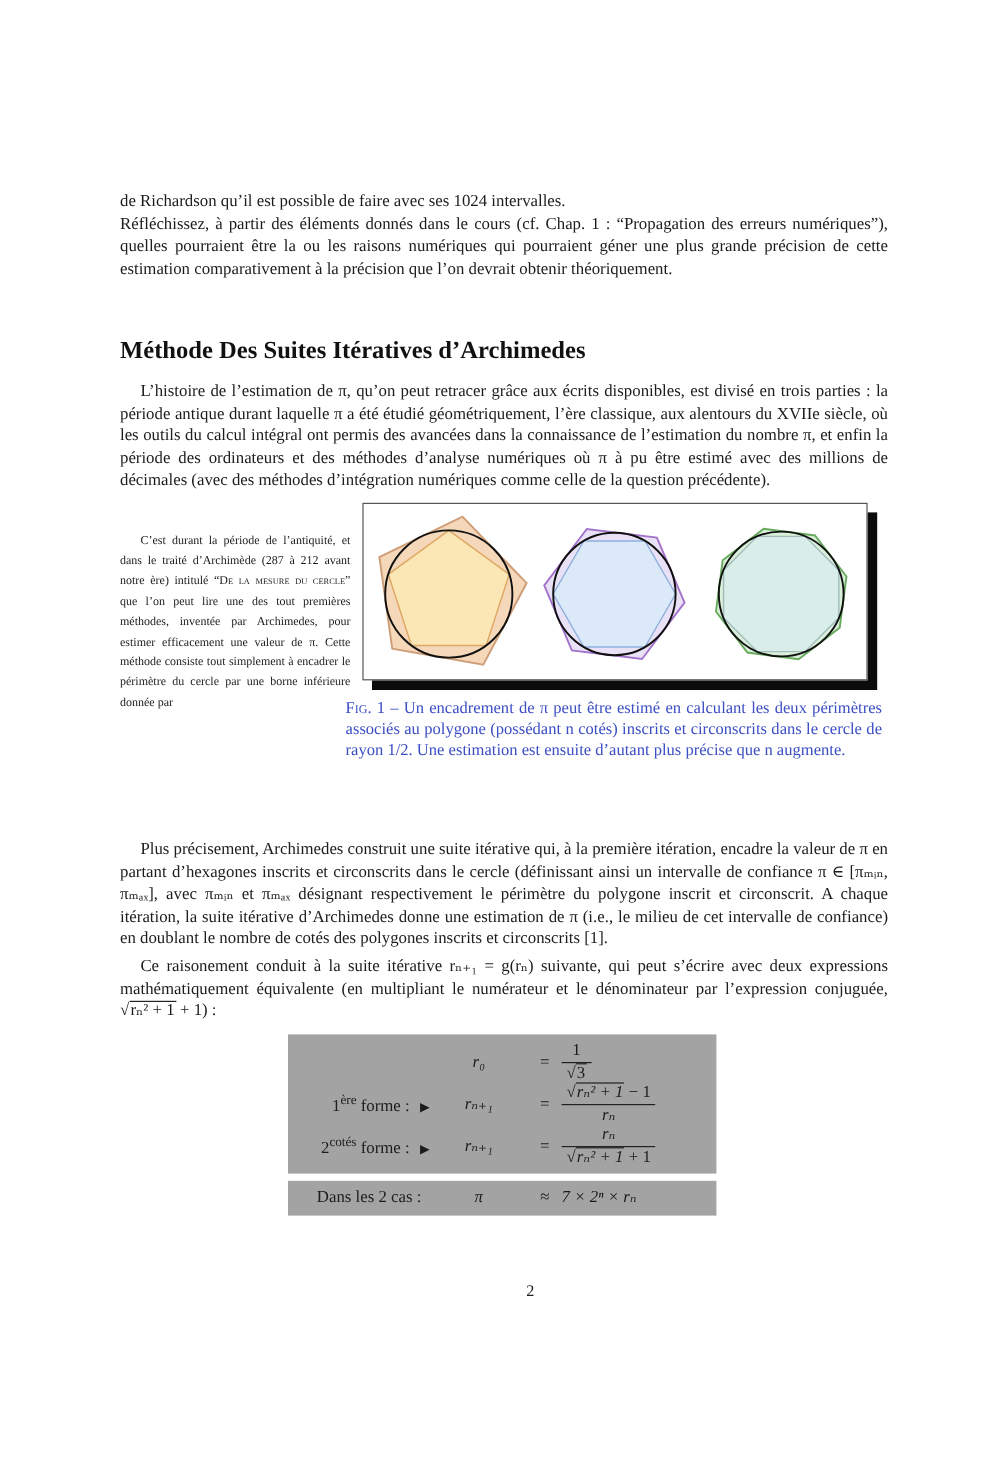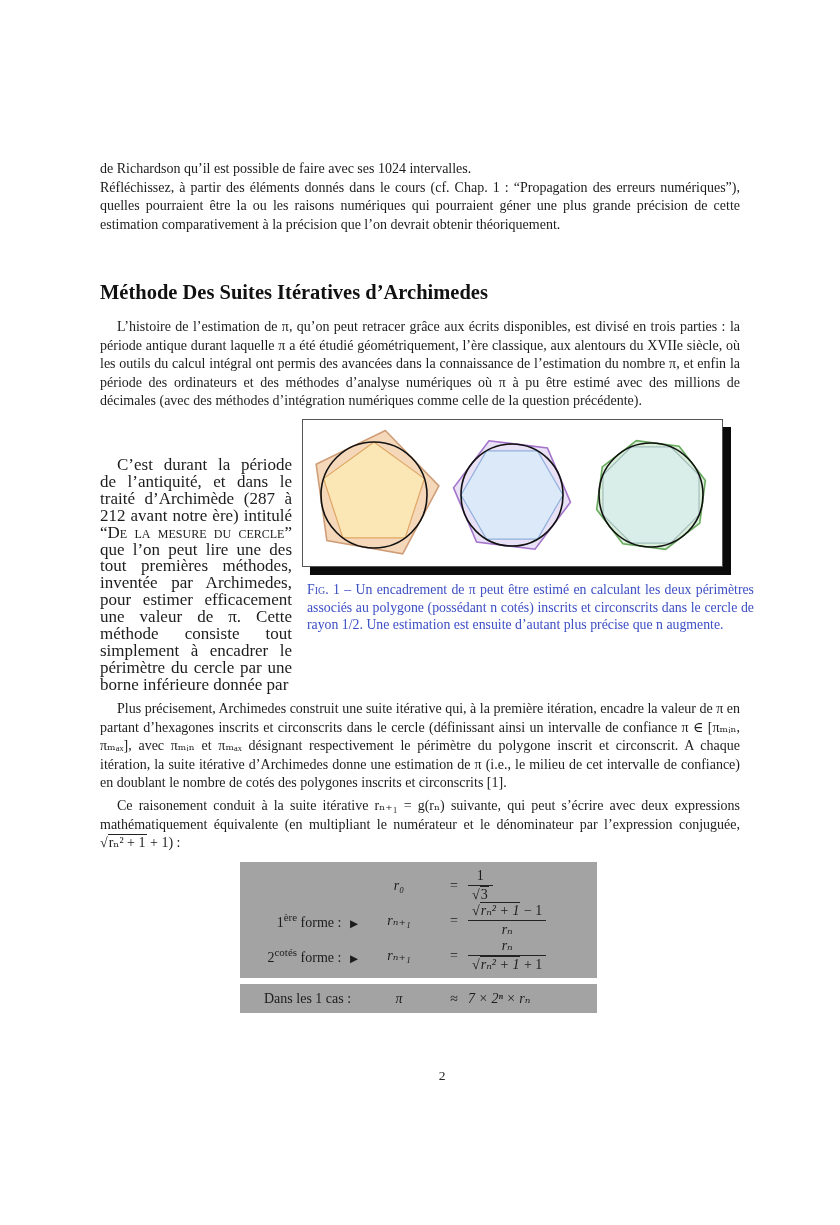--- a/index.html
+++ b/index.html
@@ -9,21 +9,21 @@
   .ind{text-indent:17px;}
   .sc{font-variant:small-caps;}
   h1.title{position:absolute;left:100px;top:281px;margin:0;font-size:20.5px;font-weight:bold;color:#111;}
   
   #figbox{position:absolute;left:302px;top:419px;width:415px;height:146px;background:#fff;
           border:1px solid #555;box-shadow:8px 8px 0 0 #0b0b0b;
           display:flex;align-items:center;justify-content:space-around;padding:0 2px;}
   #figcaption{position:absolute;left:288px;top:581px;width:447px;font-size:13.8px;line-height:17.6px;
           text-align:justify;color:#3b4ec4;}
   
-  #wrapcol{left:100px;top:457px;width:192px;font-size:17px;line-height:16.9px;}
+  #wrapcol{left:100px;top:443px;width:192px;font-size:10px;line-height:16.9px;}
   
   .graybox{position:absolute;left:240px;background:#a3a3a3;}
   #fbox1{top:862px;width:357px;height:116px;display:flex;flex-direction:column;justify-content:space-around;padding:6px 0;box-sizing:border-box;}
   #fbox2{top:984px;width:357px;height:29px;display:flex;align-items:center;}
   .frow{display:grid;grid-template-columns:118px 82px 28px 1fr;align-items:center;font-size:14px;}
   .flabel{text-align:right;white-space:nowrap;}
   .flhs{text-align:center;}
   .frel{text-align:center;}
   .frhs{text-align:left;}
   .var{font-style:italic;}
@@ -68,21 +68,21 @@
         <polygon points="117.74,100.14 83.57,126.37 40.86,120.74 14.63,86.57 20.26,43.86 54.43,17.63 97.14,23.26 123.37,57.43" fill="#daf0da" stroke="#68ab5e" stroke-width="1.6"></polygon>
         <polygon points="117.04,91.90 88.90,120.04 49.10,120.04 20.96,91.90 20.96,52.10 49.10,23.96 88.90,23.96 117.04,52.10" fill="#d9eee8" stroke="#a3bdbd" stroke-width="1.2"></polygon>
         <circle cx="69" cy="72" r="52" fill="none" stroke="#111111" stroke-width="1.6"></circle>
       </svg>
     </div>
 
   <div class="blk ind" id="wrapcol">
     <span>C’est durant la période de l’antiquité, et dans le traité d’Archimède (287 à 212 avant notre ère) intitulé “</span><span class="sc">De la mesure du cercle</span><span>” que l’on peut lire une des tout premières méthodes, inventée par Archimedes, pour estimer efficacement une valeur de π. Cette méthode consiste tout simplement à encadrer le périmètre du cercle par une borne inférieure donnée par</span>
   </div>
 
-  <div id="figcaption" style="color: rgb(59, 78, 196); margin-left: 19px;">
+  <div id="figcaption" style="color: rgb(59, 78, 196);">
     <span class="sc">Fig. 1</span><span> – Un encadrement de π peut être estimé en calculant les deux périmètres associés au polygone (possédant n cotés) inscrits et circonscrits dans le cercle de rayon 1/2. Une estimation est ensuite d’autant plus précise que n augmente.</span>
   </div>
 
 
   <div class="blk ind" style="left:100px;top:700px;width:640px;">Plus précisement, Archimedes construit une suite itérative qui, à la première itération, encadre la valeur de π en partant d’hexagones inscrits et circonscrits dans le cercle (définissant ainsi un intervalle de confiance π ∈ [πₘᵢₙ, πₘₐₓ], avec πₘᵢₙ et πₘₐₓ désignant respectivement le périmètre du polygone inscrit et circonscrit. A chaque itération, la suite itérative d’Archimedes donne une estimation de π (i.e., le milieu de cet intervalle de confiance) en doublant le nombre de cotés des polygones inscrits et circonscrits [1].</div>
 
   <div class="blk ind" style="left:100px;top:797px;width:640px;">
     <span>Ce raisonement conduit à la suite itérative rₙ₊₁ = g(rₙ) suivante, qui peut s’écrire avec deux expressions mathématiquement équivalente (en multipliant le numérateur et le dénominateur par l’expression conjuguée, </span><span class="sqrt"><span>√</span><span class="rad">rₙ² + 1</span></span><span> + 1) :</span>
   </div>
 
@@ -102,21 +102,21 @@
     <div class="frow">
       <span class="flabel"><span>2</span><sup>cotés</sup><span> forme : </span><span class="arrow">▶</span></span>
       <span class="flhs var">rₙ₊₁</span>
       <span class="frel">=</span>
       <span class="frhs"><span class="frac"><span class="num var">rₙ</span><span class="den"><span class="sqrt"><span>√</span><span class="rad var">rₙ² + 1</span></span><span> + 1</span></span></span></span>
     </div>
   </div>
 
   <div class="graybox" id="fbox2">
     <div class="grid">
-      <span class="clabel">Dans les 1 cas :</span>
+      <span class="clabel">Dans les 2 cas :</span>
       <span class="flhs var">π</span>
       <span class="frel">≈</span>
       <span class="frhs var">7 × 2ⁿ × rₙ</span>
     </div>
   </div>
 
   <div id="pagenum">2</div>
 
 </div>
 

